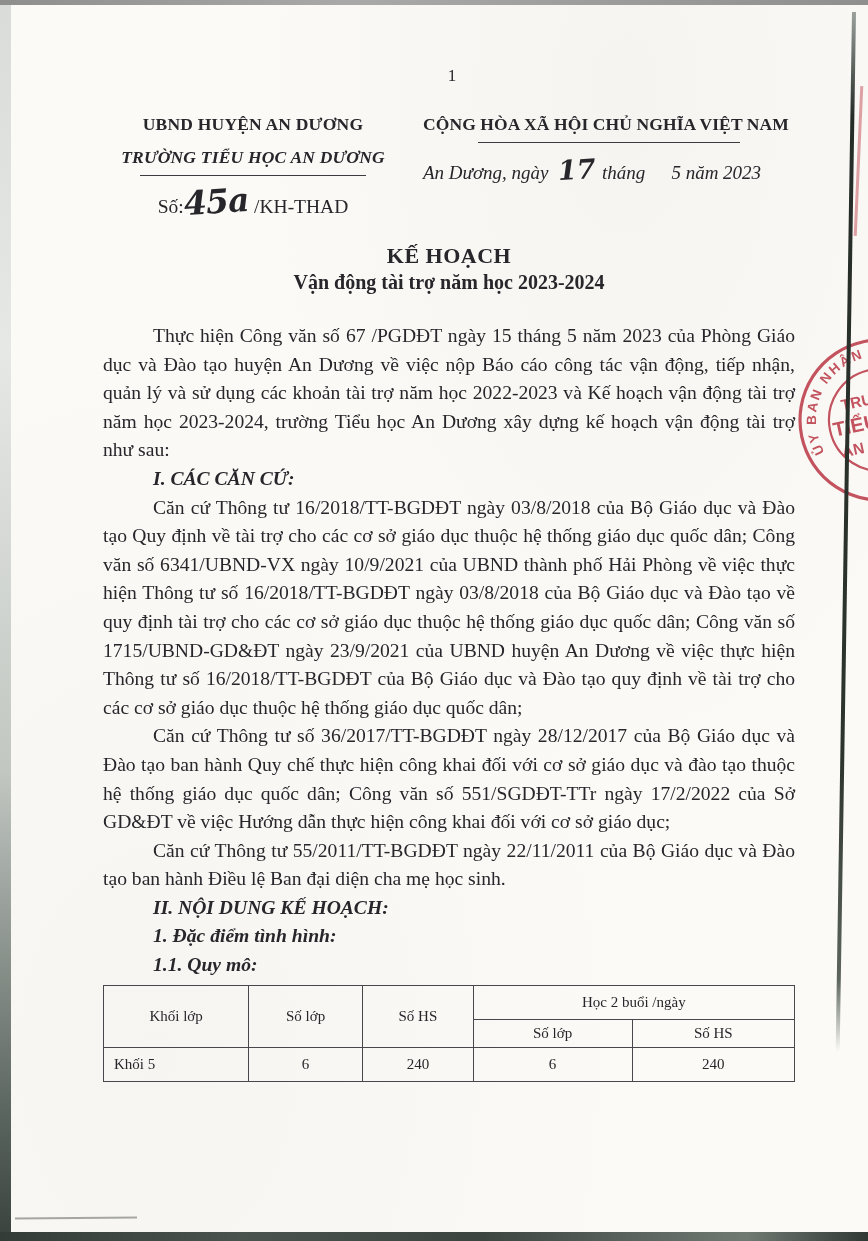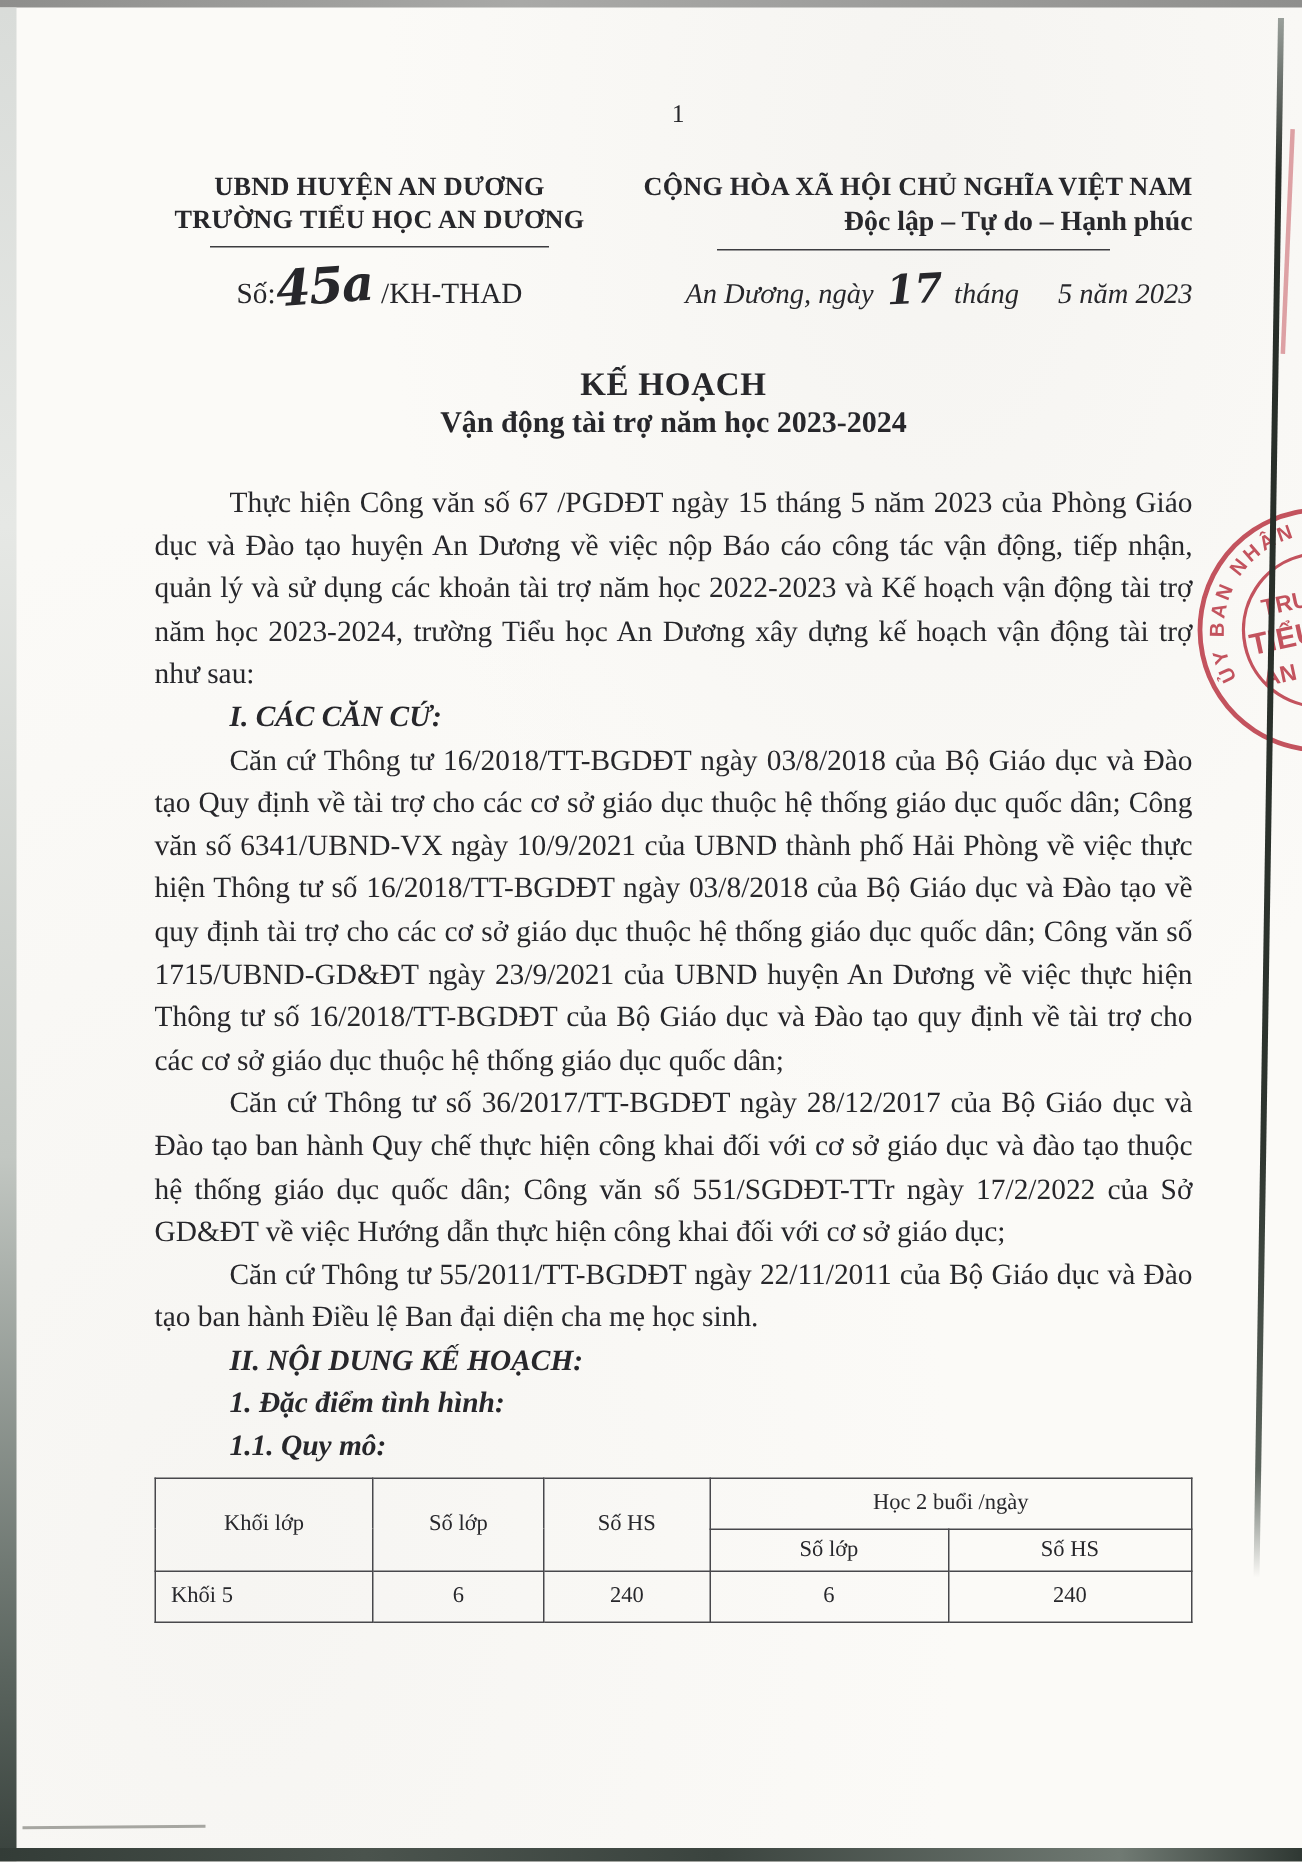--- a/index.html
+++ b/index.html
@@ -26,23 +26,23 @@
     background:rgba(193,73,84,.5); transform:rotate(2.5deg); }
   .pencil-line { position:absolute; left:15px; top:1217px; width:122px; height:2px;
     background:#a6a6a1; transform:rotate(-0.5deg); }
 
   .pageno { position:absolute; top:66px; left:0; right:0; padding-left:36px;
     text-align:center; font-size:17px; }
 
   .header { position:absolute; top:114px; left:103px; right:73px;
     display:flex; justify-content:space-between; }
   .h-left  { width:300px; text-align:center; font-size:17.5px; }
-  .h-right { width:372px; text-align:right; }
+  .h-right { width:372px; text-align:left; }
   .h-left .l1 { letter-spacing:.2px;font-weight:bold; }
-  .h-left .l2 { font-weight:bold; margin-top:1px; letter-spacing:.2px; }
+  .h-left .l2 { font-weight:bold; margin-top:12px; letter-spacing:.2px;font-style:italic; }
   .rule { border-bottom:1.7px solid #3c3c40; margin:7px auto 0; height:0; }
   .rule-left  { width:226px; }
   .rule-right { width:262px; }
   .so-line { margin-top:16px; font-size:19.5px; }
   .hand { font-family:"DejaVu Serif",serif; font-style:italic; font-weight:bold; }
   .hand-45a { display:inline-block; font-size:33px; line-height:20px;
     transform:rotate(-4deg); letter-spacing:-1px; margin-right:4px; }
   .suffix { margin-left:2px;text-align:center; }
   .h-right .l1 { font-weight:bold; font-size:17.5px; letter-spacing:.1px; }
   .h-right .l2 { font-weight:bold; font-size:18.5px; margin-top:3px; }
@@ -83,21 +83,20 @@
     <div class="h-left">
       <div class="l1">UBND HUYỆN AN DƯƠNG</div>
       <div class="l2">TRƯỜNG TIỂU HỌC AN DƯƠNG</div>
       <div class="rule rule-left"></div>
       <div class="so-line">
         <span>Số:</span><span class="hand hand-45a">45a</span><span class="suffix">/KH-THAD</span>
       </div>
     </div>
     <div class="h-right">
       <div class="l1">CỘNG HÒA XÃ HỘI CHỦ NGHĨA VIỆT NAM</div>
-      <div class="l2">Độc lập – Tự do – Hạnh phúc</div>
       <div class="rule rule-right"></div>
       <div class="date-line">
         <span>An Dương, ngày</span><span class="hand hand-17">17</span><span>tháng</span><span class="gap-lg">5 năm 2023</span>
       </div>
     </div>
   </div>
 
   <div class="title">
     <div class="t1">KẾ HOẠCH</div>
     <div class="t2">Vận động tài trợ năm học 2023-2024</div>

